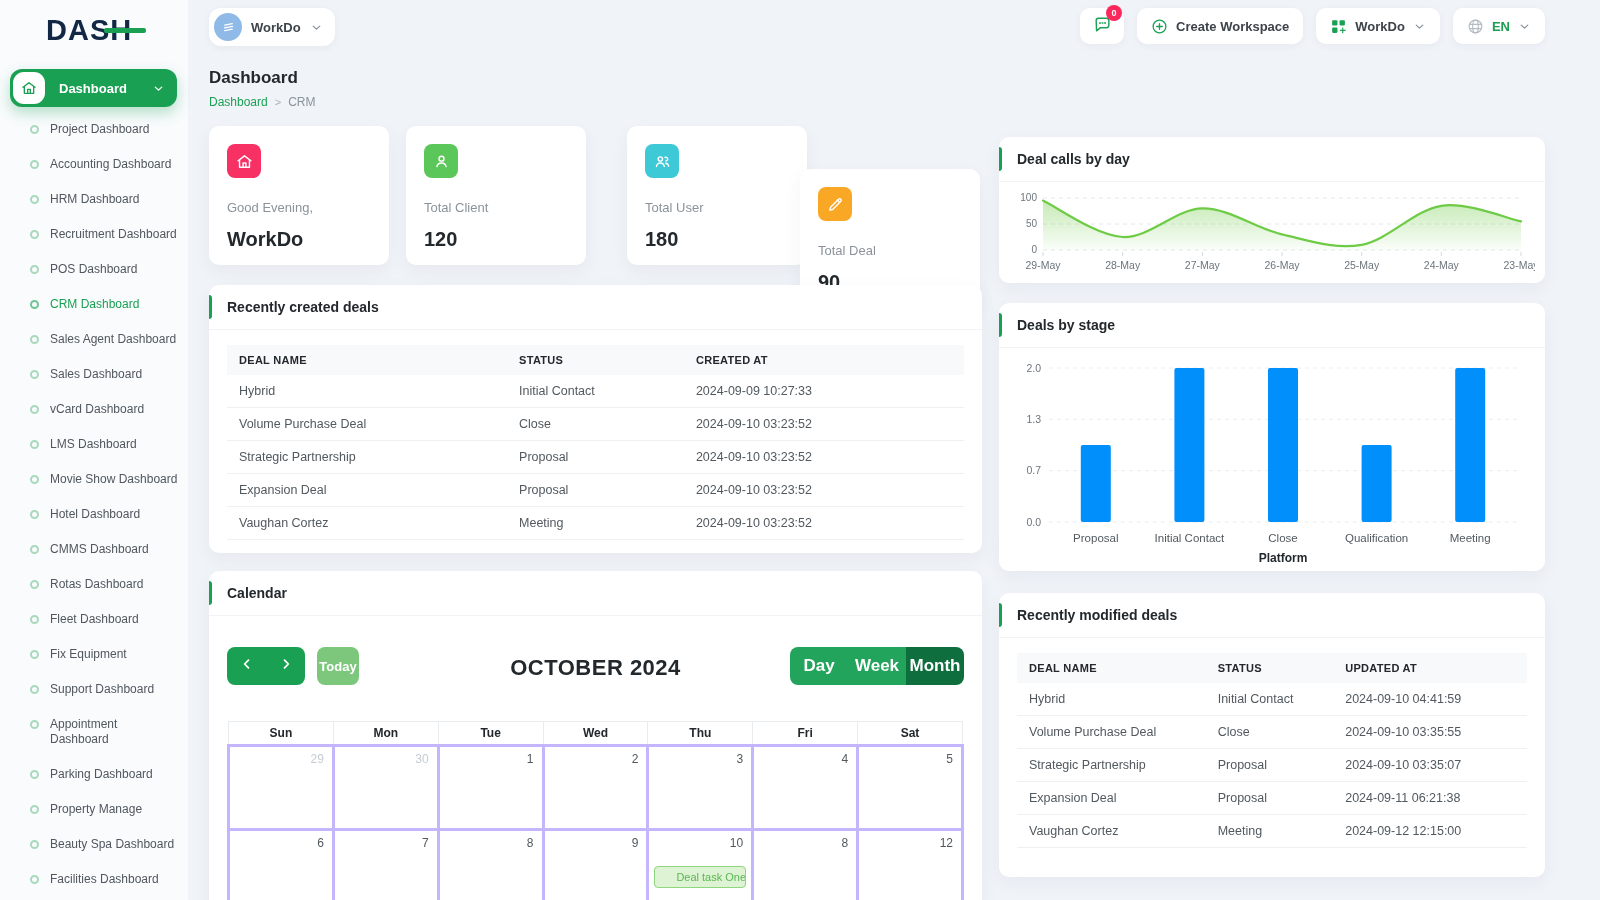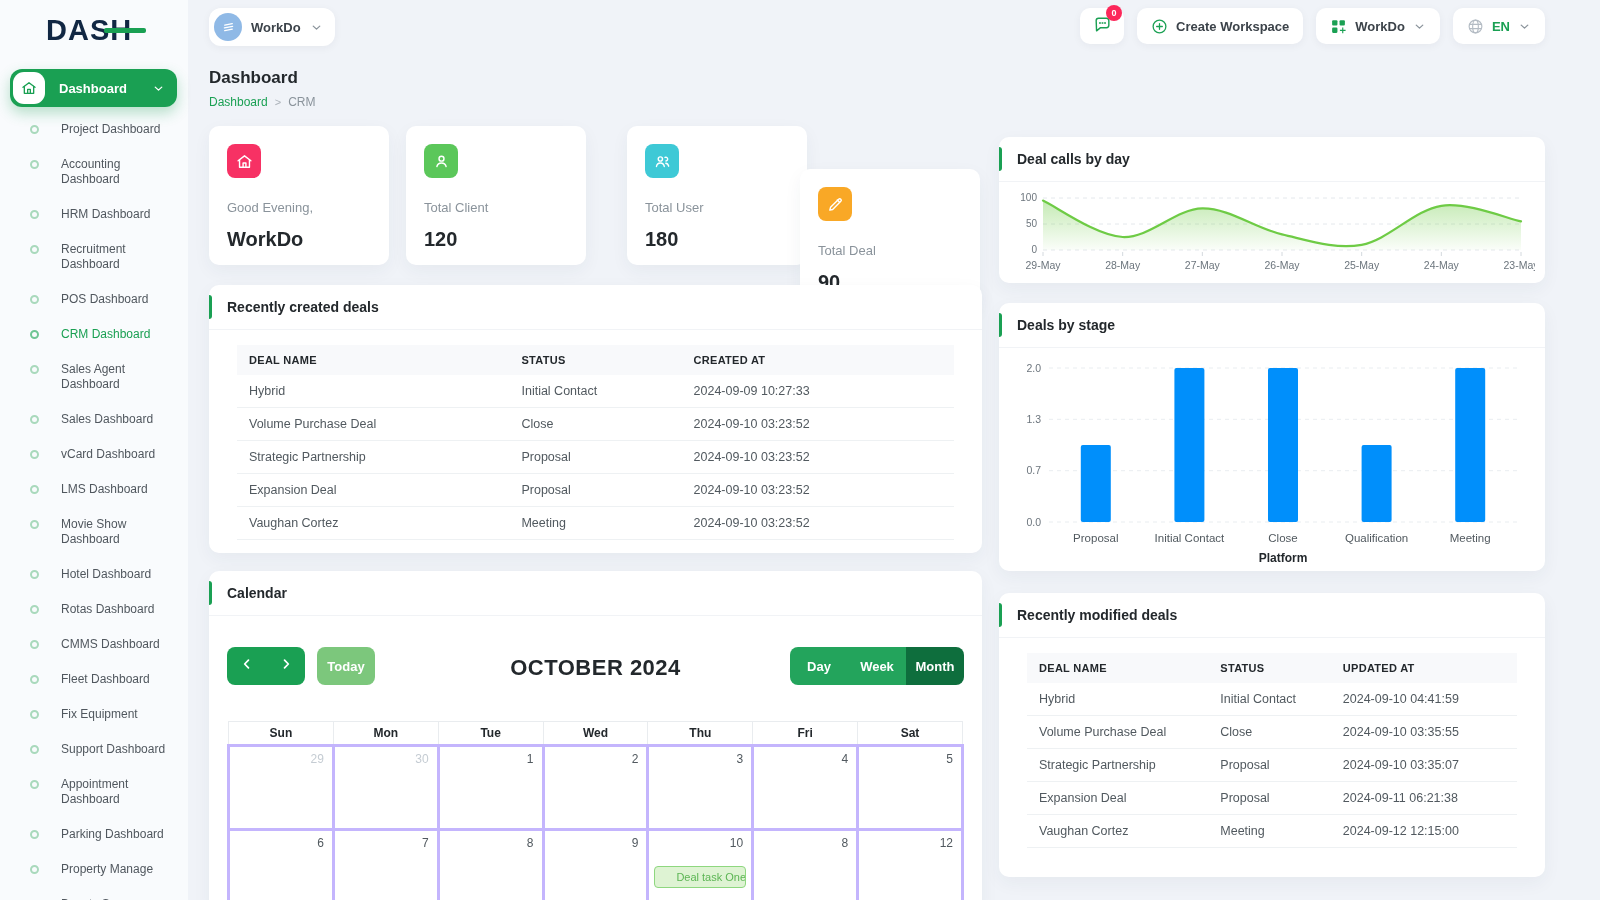--- a/index.html
+++ b/index.html
@@ -17,21 +17,21 @@
   .dash-pill {
     position:absolute; left:10px; top:69px; width:167px; height:38px;
     background:#1aa053; border-radius:12px; display:flex; align-items:center;
     box-shadow:0 6px 14px rgba(26,160,83,.30); cursor:pointer;
   }
   .dash-pill .home-tile { width:32px; height:32px; margin-left:3px; background:#fff; border-radius:11px; display:flex; align-items:center; justify-content:center; color:#1aa053; }
   .dash-pill .home-tile svg { width:16px; height:16px; }
   .dash-pill .lbl { flex:1; color:#fff; font-size:13px; font-weight:700; margin-left:14px; }
   .dash-pill .chev { color:#fff; margin-right:12px; display:flex; }
   .side-list { position:absolute; left:0; top:112px; width:188px; list-style:none; }
-  .side-item { display:flex; align-items:flex-start; gap:22px; padding:10px 8px 10px 30px; cursor:pointer; }
+  .side-item { display:flex; align-items:flex-start; gap:11px; padding:10px 8px 10px 30px; cursor:pointer; }
   .side-item .ring { flex:0 0 9px; width:9px; height:9px; margin-top:3px; border:2px solid #a9d9bc; border-radius:50%; background:transparent; }
   .side-item .label { font-size:12px; color:#50575e; line-height:1.25; }
   .side-item.active .label { color:#1aa053; }
   .side-item.active .ring { border-color:#6fc594; }
   .side-item.two-line .label { max-width:80px; }
   
   .main { position:absolute; left:188px; top:0; width:1412px; height:900px; }
   
   .ws-pill {
     position:absolute; left:21px; top:8px; height:38px; background:#fff; border-radius:12px;
@@ -62,35 +62,35 @@
   .card-head { position:relative; display:flex; align-items:center; height:45px; padding:0 18px; border-bottom:1px solid #f1f3f6; }
   .card-head::before { content:""; position:absolute; left:0; top:10px; bottom:10px; width:3px; background:#1aa053; border-radius:0 3px 3px 0; }
   .card-title { font-size:14px; font-weight:700; color:#23282c; }
   
   .stat-card { position:absolute; top:126px; width:180px; height:139px; background:#fff; border-radius:10px; box-shadow:0 6px 18px rgba(46,57,72,.05); padding:18px; }
   .stat-tile { width:34px; height:34px; border-radius:8px; display:flex; align-items:center; justify-content:center; color:#fff; }
   .stat-tile svg { width:17px; height:17px; }
   .stat-label { margin-top:22px; font-size:13px; color:#8a939b; }
   .stat-value { margin-top:13px; font-size:20px; font-weight:700; color:#23282c; }
   
-  .table-wrap { padding:15px 28px 4px; }
+  .table-wrap { padding:15px 18px 4px; }
   table.deals { width:100%; border-collapse:collapse; table-layout:fixed; font-size:12.5px; color:#51595f; }
   table.deals thead th { background:#f8f9fb; text-align:left; font-size:11px; font-weight:700; letter-spacing:.3px; color:#23282c; padding:9px 12px; text-transform:uppercase; }
   table.deals tbody td { padding:9px 12px; border-bottom:1px solid #eef1f3; }
   
   .chart-box { padding:6px 8px 0 8px; }
   .chart-box svg { display:block; }
   
   .cal-toolbar { position:absolute; left:18px; right:18px; top:76px; height:38px; }
   .cal-nav { position:absolute; left:0; top:0; width:78px; height:38px; background:#1aa053; border-radius:8px; display:flex; align-items:center; justify-content:space-around; color:#fff; cursor:pointer; }
   .cal-nav svg { width:14px; height:14px; }
-  .cal-today { position:absolute; left:90px; top:0; width:58px; height:38px; background:#7cc77c; border:none; border-radius:8px; color:#fff; font-size:13px; font-weight:600; font-family:inherit; cursor:pointer; }
+  .cal-today { position:absolute; left:90px; top:0; width:42px; height:38px; background:#7cc77c; border:none; border-radius:8px; color:#fff; font-size:13px; font-weight:600; font-family:inherit; cursor:pointer; }
   .cal-month-title { position:absolute; left:0; right:0; top:8px; text-align:center; font-size:22px; font-weight:700; letter-spacing:.5px; color:#23282c; }
   .cal-views { position:absolute; right:0; top:0; height:38px; display:flex; border-radius:8px; overflow:hidden; }
-  .cal-views .v { width:58px; height:38px; background:#23a45c; color:#fff; font-size:13px; font-weight:600; display:flex; align-items:center; justify-content:center; cursor:pointer; }
+  .cal-views .v { width:58px; height:38px; background:#23a45c; color:#fff; font-size:17px; font-weight:600; display:flex; align-items:center; justify-content:center; cursor:pointer; }
   .cal-views .v.active { background:#0e6e3d; }
   .cal-grid { position:absolute; left:18px; top:150px; width:737px; border-collapse:collapse; table-layout:fixed; }
   .cal-grid th { border:1px solid #e9ecef; height:24px; font-size:12px; font-weight:700; color:#23282c; background:#fff; }
   .cal-grid td { border:3px solid #c4b5fd; height:84px; vertical-align:top; background:#fff; cursor:pointer; }
   .cal-daynum { text-align:right; padding:5px 8px 0 0; font-size:12px; color:#51595f; }
   .cal-daynum.muted { color:#c5ccd3; }
   .cal-event { margin:16px 5px 0 5px; height:22px; line-height:20px; background:#def3d3; border:1px solid #8ed77f; border-radius:4px; color:#5cb554; font-size:11px; padding-left:21px; overflow:hidden; white-space:nowrap; cursor:pointer; }
 </style>
 </head>
 <body>
@@ -159,25 +159,25 @@
       <li class="side-item">
         <span class="ring"></span>
         <span class="label">Movie Show Dashboard</span>
       </li>
       <li class="side-item">
         <span class="ring"></span>
         <span class="label">Hotel Dashboard</span>
       </li>
       <li class="side-item">
         <span class="ring"></span>
+        <span class="label">CMMS Dashboard</span>
+      </li>
+      <li class="side-item">
+        <span class="ring"></span>
         <span class="label">Rotas Dashboard</span>
-      </li>
-      <li class="side-item">
-        <span class="ring"></span>
-        <span class="label">CMMS Dashboard</span>
       </li>
       <li class="side-item">
         <span class="ring"></span>
         <span class="label">Fleet Dashboard</span>
       </li>
       <li class="side-item">
         <span class="ring"></span>
         <span class="label">Fix Equipment</span>
       </li>
       <li class="side-item">

